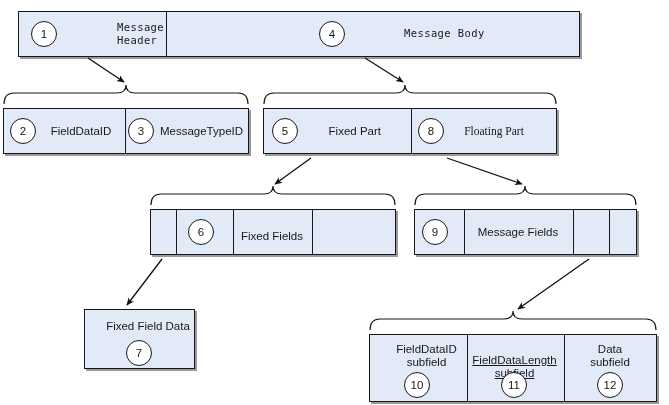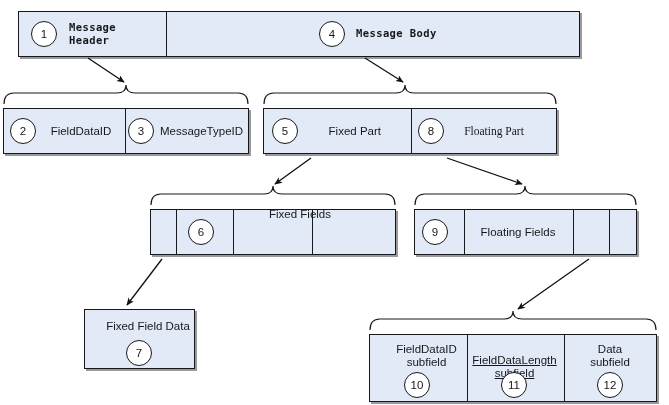--- a/index.html
+++ b/index.html
@@ -26,25 +26,26 @@
   .lbl{
     position:absolute;
     font-size:11.5px;
     line-height:13px;
     color:#15181c;
     white-space:pre;
     text-align:center;
   }
   .lbl.mono{
     font-family:"DejaVu Sans Mono", monospace;
-    font-weight:bold;
+    font-weight:normal;
     font-size:10.5px;
     line-height:13px;
     letter-spacing:0.4px;
     text-align:left;
+    margin-left:48px;
   }
 
   
   .num{
     position:absolute;
     width:26px;height:26px;
     border:1px solid #16181d;
     border-radius:50%;
     background:#ffffff;
     display:flex;align-items:center;justify-content:center;
@@ -88,29 +89,29 @@
 
   <div class="num" style="left:418px;top:118px;">8</div>
   <div class="lbl" style="left:450px;top:125px;width:88px;font-family:Liberation Serif, serif;">Floating Part</div>
 
   <div class="box" style="left:150px;top:209px;width:246px;height:46px;">
     <div class="divider" style="left:25px;"></div>
     <div class="divider" style="left:82px;"></div>
     <div class="divider" style="left:161px;"></div>
   </div>
   <div class="num" style="left:188px;top:219px;">6</div>
-  <div class="lbl" style="left:235px;top:208px;width:74px;margin-left:28px;">Fixed Fields</div>
+  <div class="lbl" style="left:235px;top:230px;width:74px;">Fixed Fields</div>
 
   <div class="box" style="left:414px;top:209px;width:223px;height:46px;">
     <div class="divider" style="left:49px;"></div>
     <div class="divider" style="left:158px;"></div>
     <div class="divider" style="left:194px;"></div>
   </div>
   <div class="num" style="left:422px;top:219px;">9</div>
-  <div class="lbl" style="left:470px;top:226px;width:96px;">Floating Fields</div>
+  <div class="lbl" style="left:470px;top:226px;width:96px;">Message Fields</div>
 
   <div class="box" style="left:84px;top:309px;width:111px;height:60px;"></div>
   <div class="lbl" style="left:84px;top:320px;width:128px;">Fixed Field Data</div>
   <div class="num" style="left:126px;top:340px;">7</div>
 
   <div class="box" style="left:369px;top:334px;width:288px;height:68px;">
     <div class="divider" style="left:97px;"></div>
     <div class="divider" style="left:194px;"></div>
   </div>
   <div class="lbl" style="left:369px;top:343px;width:115px;">FieldDataID

